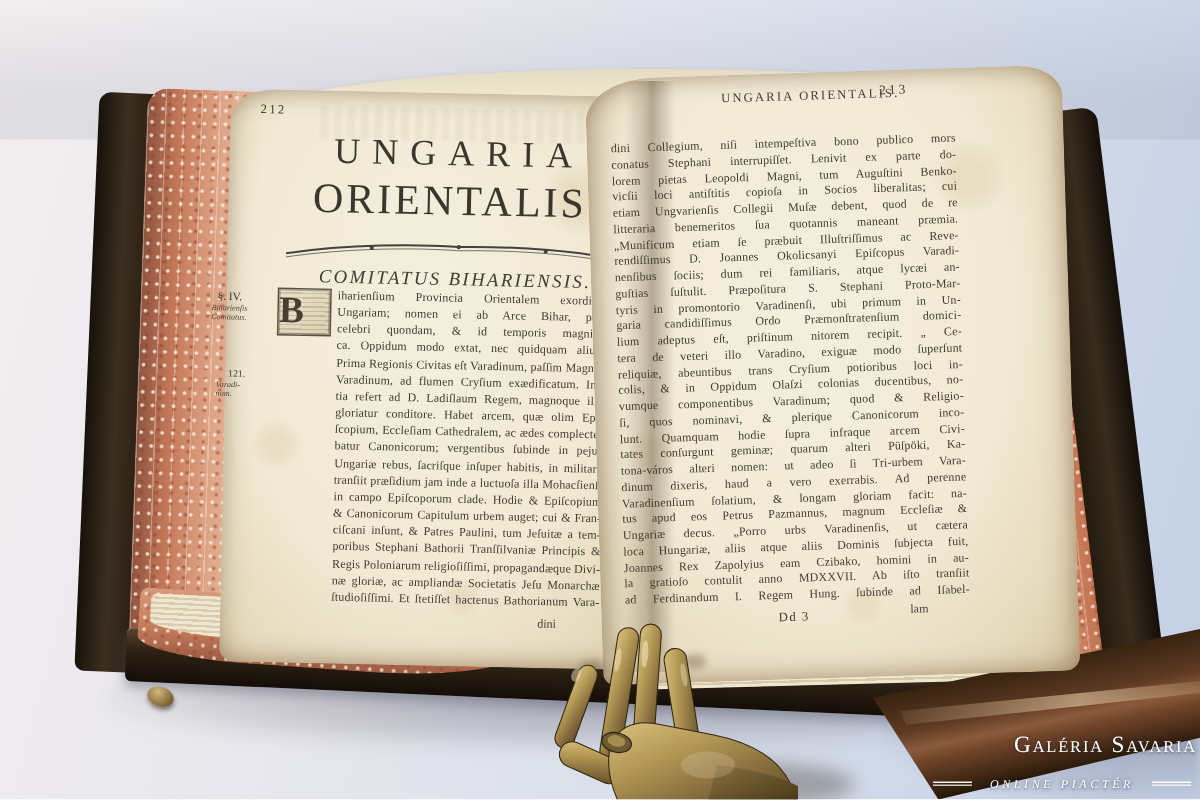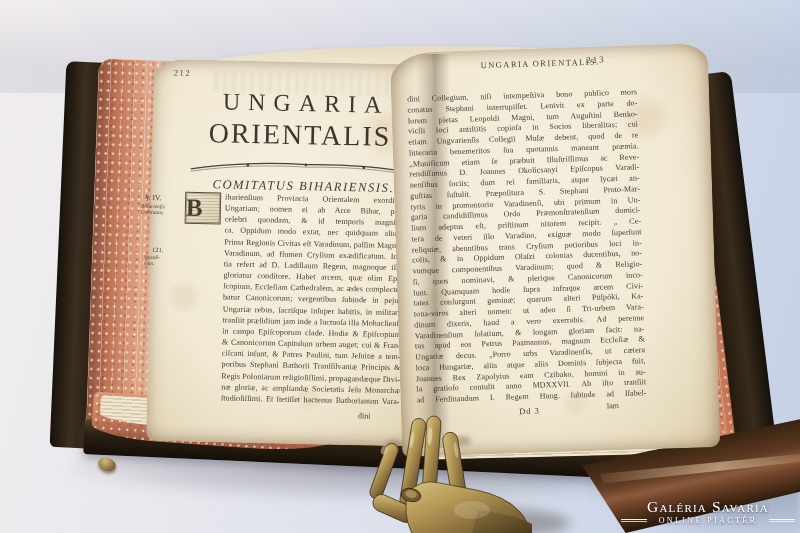--- a/index.html
+++ b/index.html
@@ -112,24 +112,24 @@
   
   .finger-shadow{background:rgba(70,48,22,.30);border-radius:50%;filter:blur(2.5px);}
   .fs1{left:386px;top:440px;width:16px;height:10px;}
   .fs2{left:410px;top:428px;width:14px;height:9px;}
   .fs3{left:426px;top:426px;width:14px;height:9px;}
   .fs4{left:455px;top:436px;width:16px;height:10px;}
   .hand-shadow{left:420px;top:508px;width:150px;height:30px;background:rgba(55,45,35,.35);border-radius:50%;filter:blur(6px);}
   .hand-svg{left:362px;top:414px;}
 
   
-  .watermark{left:618px;top:498px;width:180px;text-align:center;color:#ffffff;
+  .watermark{left:618px;top:488px;width:180px;text-align:right;color:#ffffff;
     text-shadow:0 1px 2px rgba(30,30,40,.55),0 0 4px rgba(40,40,60,.35);}
   .wm-line1{position:static;display:block;font-variant:small-caps;font-size:15.5px;letter-spacing:1.2px;font-weight:500;}
-  .wm-line2{position:static;display:flex;align-items:center;justify-content:center;gap:12px;margin-top:0px;font-size:8px;letter-spacing:2.4px;}
+  .wm-line2{position:static;display:flex;align-items:center;justify-content:center;gap:12px;margin-top:12px;font-size:8px;letter-spacing:2.4px;font-style:italic;}
   .wm-rule{position:static;display:block;width:26px;height:3px;
     border-top:1px solid rgba(255,255,255,.95);border-bottom:1px solid rgba(255,255,255,.75);}
   .wm-text{position:static;}
 </style>
 </head>
 <body>
 
 <div class="scene">
   <div class="floor-shade"></div>
   <div class="book-shadow"></div>

